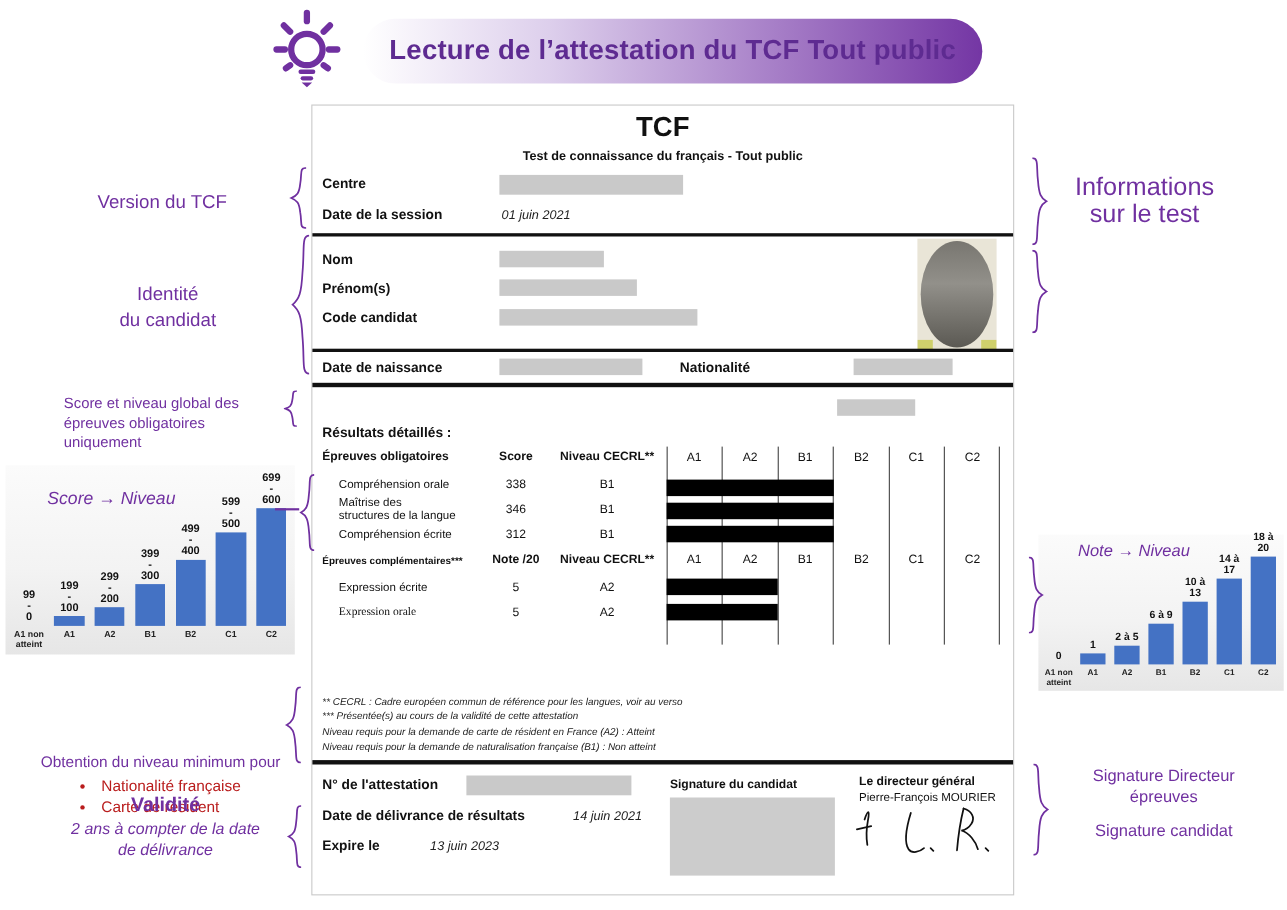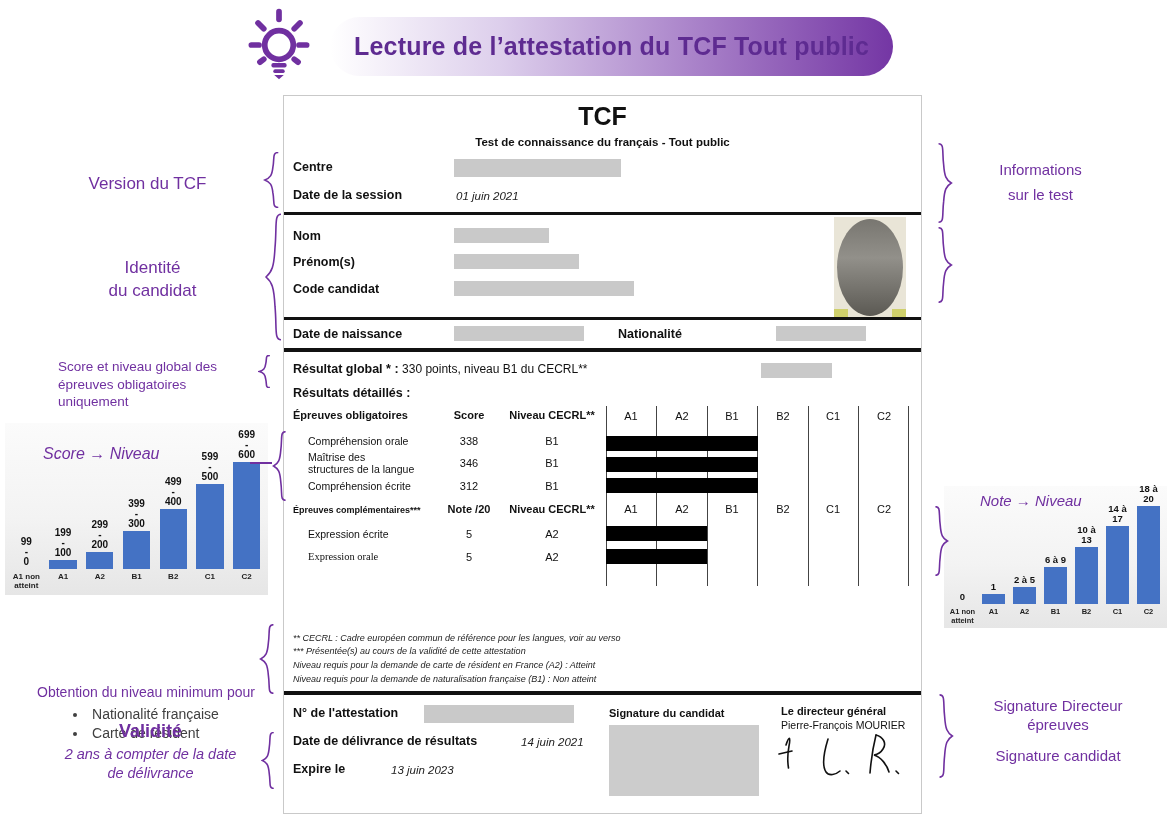--- a/index.html
+++ b/index.html
@@ -39,21 +39,21 @@
   .chart{background:linear-gradient(180deg,#fbfbfb 0%,#f3f3f3 55%,#e6e6e6 100%);}
   .chart-title{position:absolute;font-style:italic;color:#7030a0;z-index:2;}
   .chart-cols{position:absolute;left:3px;right:3px;top:0;bottom:2px;display:flex;align-items:flex-end;}
   .chart-col{flex:1;display:flex;flex-direction:column;justify-content:flex-end;align-items:center;min-width:0;}
   .bar{width:74%;}
   .bar-label{font-size:10px;font-weight:bold;line-height:10px;text-align:center;color:#111;margin-bottom:2px;white-space:pre-line;}
   .cat-label{height:21px;font-size:8px;font-weight:bold;line-height:9px;text-align:center;color:#222;margin-top:3px;}
   .chart--right .bar-label{font-size:9.5px;}
   .chart--right .cat-label{height:19px;font-size:7.5px;}
   ul.bullets{margin:2px 0 0 0;padding:0;list-style-position:inside;display:inline-block;text-align:left;}
-  ul.bullets li{font-size:14px;color:#404040;margin:2px 0;}
+  ul.bullets li{font-size:14px;color:#b91c1c;margin:2px 0;}
 </style>
 </head>
 <body>
 
 <div id="page">
 
   <div class="abs" style="left:243px;top:5px;width:72px;height:80px;">
     <svg viewBox="0 0 72 84" width="72" height="80">
       <g stroke="#7030a0" stroke-width="6" stroke-linecap="round" fill="none">
         <line x1="36" y1="7" x2="36" y2="15"></line>
@@ -102,24 +102,20 @@
 
     <div class="abs hline" style="top:221px;height:3px;"></div>
 
     <div class="abs lbl" style="left:9px;top:231px;">Date de naissance</div>
     <div class="abs redact" style="left:170px;top:230px;width:130px;height:15px;"></div>
     <div class="abs lbl" style="left:334px;top:231px;">Nationalité</div>
     <div class="abs redact" style="left:492px;top:230px;width:90px;height:15px;"></div>
 
     <div class="abs hline" style="top:252px;height:3.5px;"></div>
 
-    <div class="abs" style="left:9px;top:266px;font-size:12.5px;color:#111;">
-      <b>Résultat global * :</b>
-      <span style="font-size:12px;">330 points, niveau B1 du CECRL**</span>
-    </div>
     <div class="abs redact" style="left:477px;top:267px;width:71px;height:15px;"></div>
     <div class="abs lbl" style="left:9px;top:290px;">Résultats détaillés :</div>
 
     <div class="abs t11b" style="left:9px;top:313px;">Épreuves obligatoires</div>
     <div class="abs t11b" style="left:160px;top:313px;width:50px;text-align:center;">Score</div>
     <div class="abs t11b" style="left:218px;top:313px;width:100px;text-align:center;">Niveau CECRL**</div>
 
     <div class="abs t11 pre" style="left:24px;top:339px;font-size:10.5px;line-height:12px;">Compréhension orale</div>
     <div class="abs t11" style="left:160px;top:339px;width:50px;text-align:center;">338</div>
     <div class="abs t11" style="left:218px;top:339px;width:100px;text-align:center;">B1</div>
@@ -321,21 +317,21 @@
     <svg viewBox="0 0 20 100" preserveAspectRatio="none">
         <path d="M17 1 C10 1 13 10 11 27 C10 42 8 46 2 50 C8 54 10 58 11 73 C13 90 10 99 17 99" fill="none" stroke="#7030a0" stroke-width="1.6" vector-effect="non-scaling-stroke"></path>
       </svg>
   </div>
 
   <div class="abs brace" style="left:936px;top:143px;width:17px;height:80px;">
     <svg viewBox="0 0 20 100" preserveAspectRatio="none">
         <path d="M3 1 C10 1 7 10 9 27 C10 42 12 46 18 50 C12 54 10 58 9 73 C7 90 10 99 3 99" fill="none" stroke="#7030a0" stroke-width="1.6" vector-effect="non-scaling-stroke"></path>
       </svg>
   </div>
-  <div class="abs ann center" style="left:963px;top:157px;width:155px;font-size:15px;line-height:25px;">
+  <div class="abs ann center" style="left:963px;top:157px;width:155px;font-size:23px;line-height:25px;">
     <div>Informations</div>
     <div>sur le test</div>
   </div>
 
   <div class="abs brace" style="left:936px;top:227px;width:17px;height:76px;">
     <svg viewBox="0 0 20 100" preserveAspectRatio="none">
         <path d="M3 1 C10 1 7 10 9 27 C10 42 12 46 18 50 C12 54 10 58 9 73 C7 90 10 99 3 99" fill="none" stroke="#7030a0" stroke-width="1.6" vector-effect="non-scaling-stroke"></path>
       </svg>
   </div>
 

